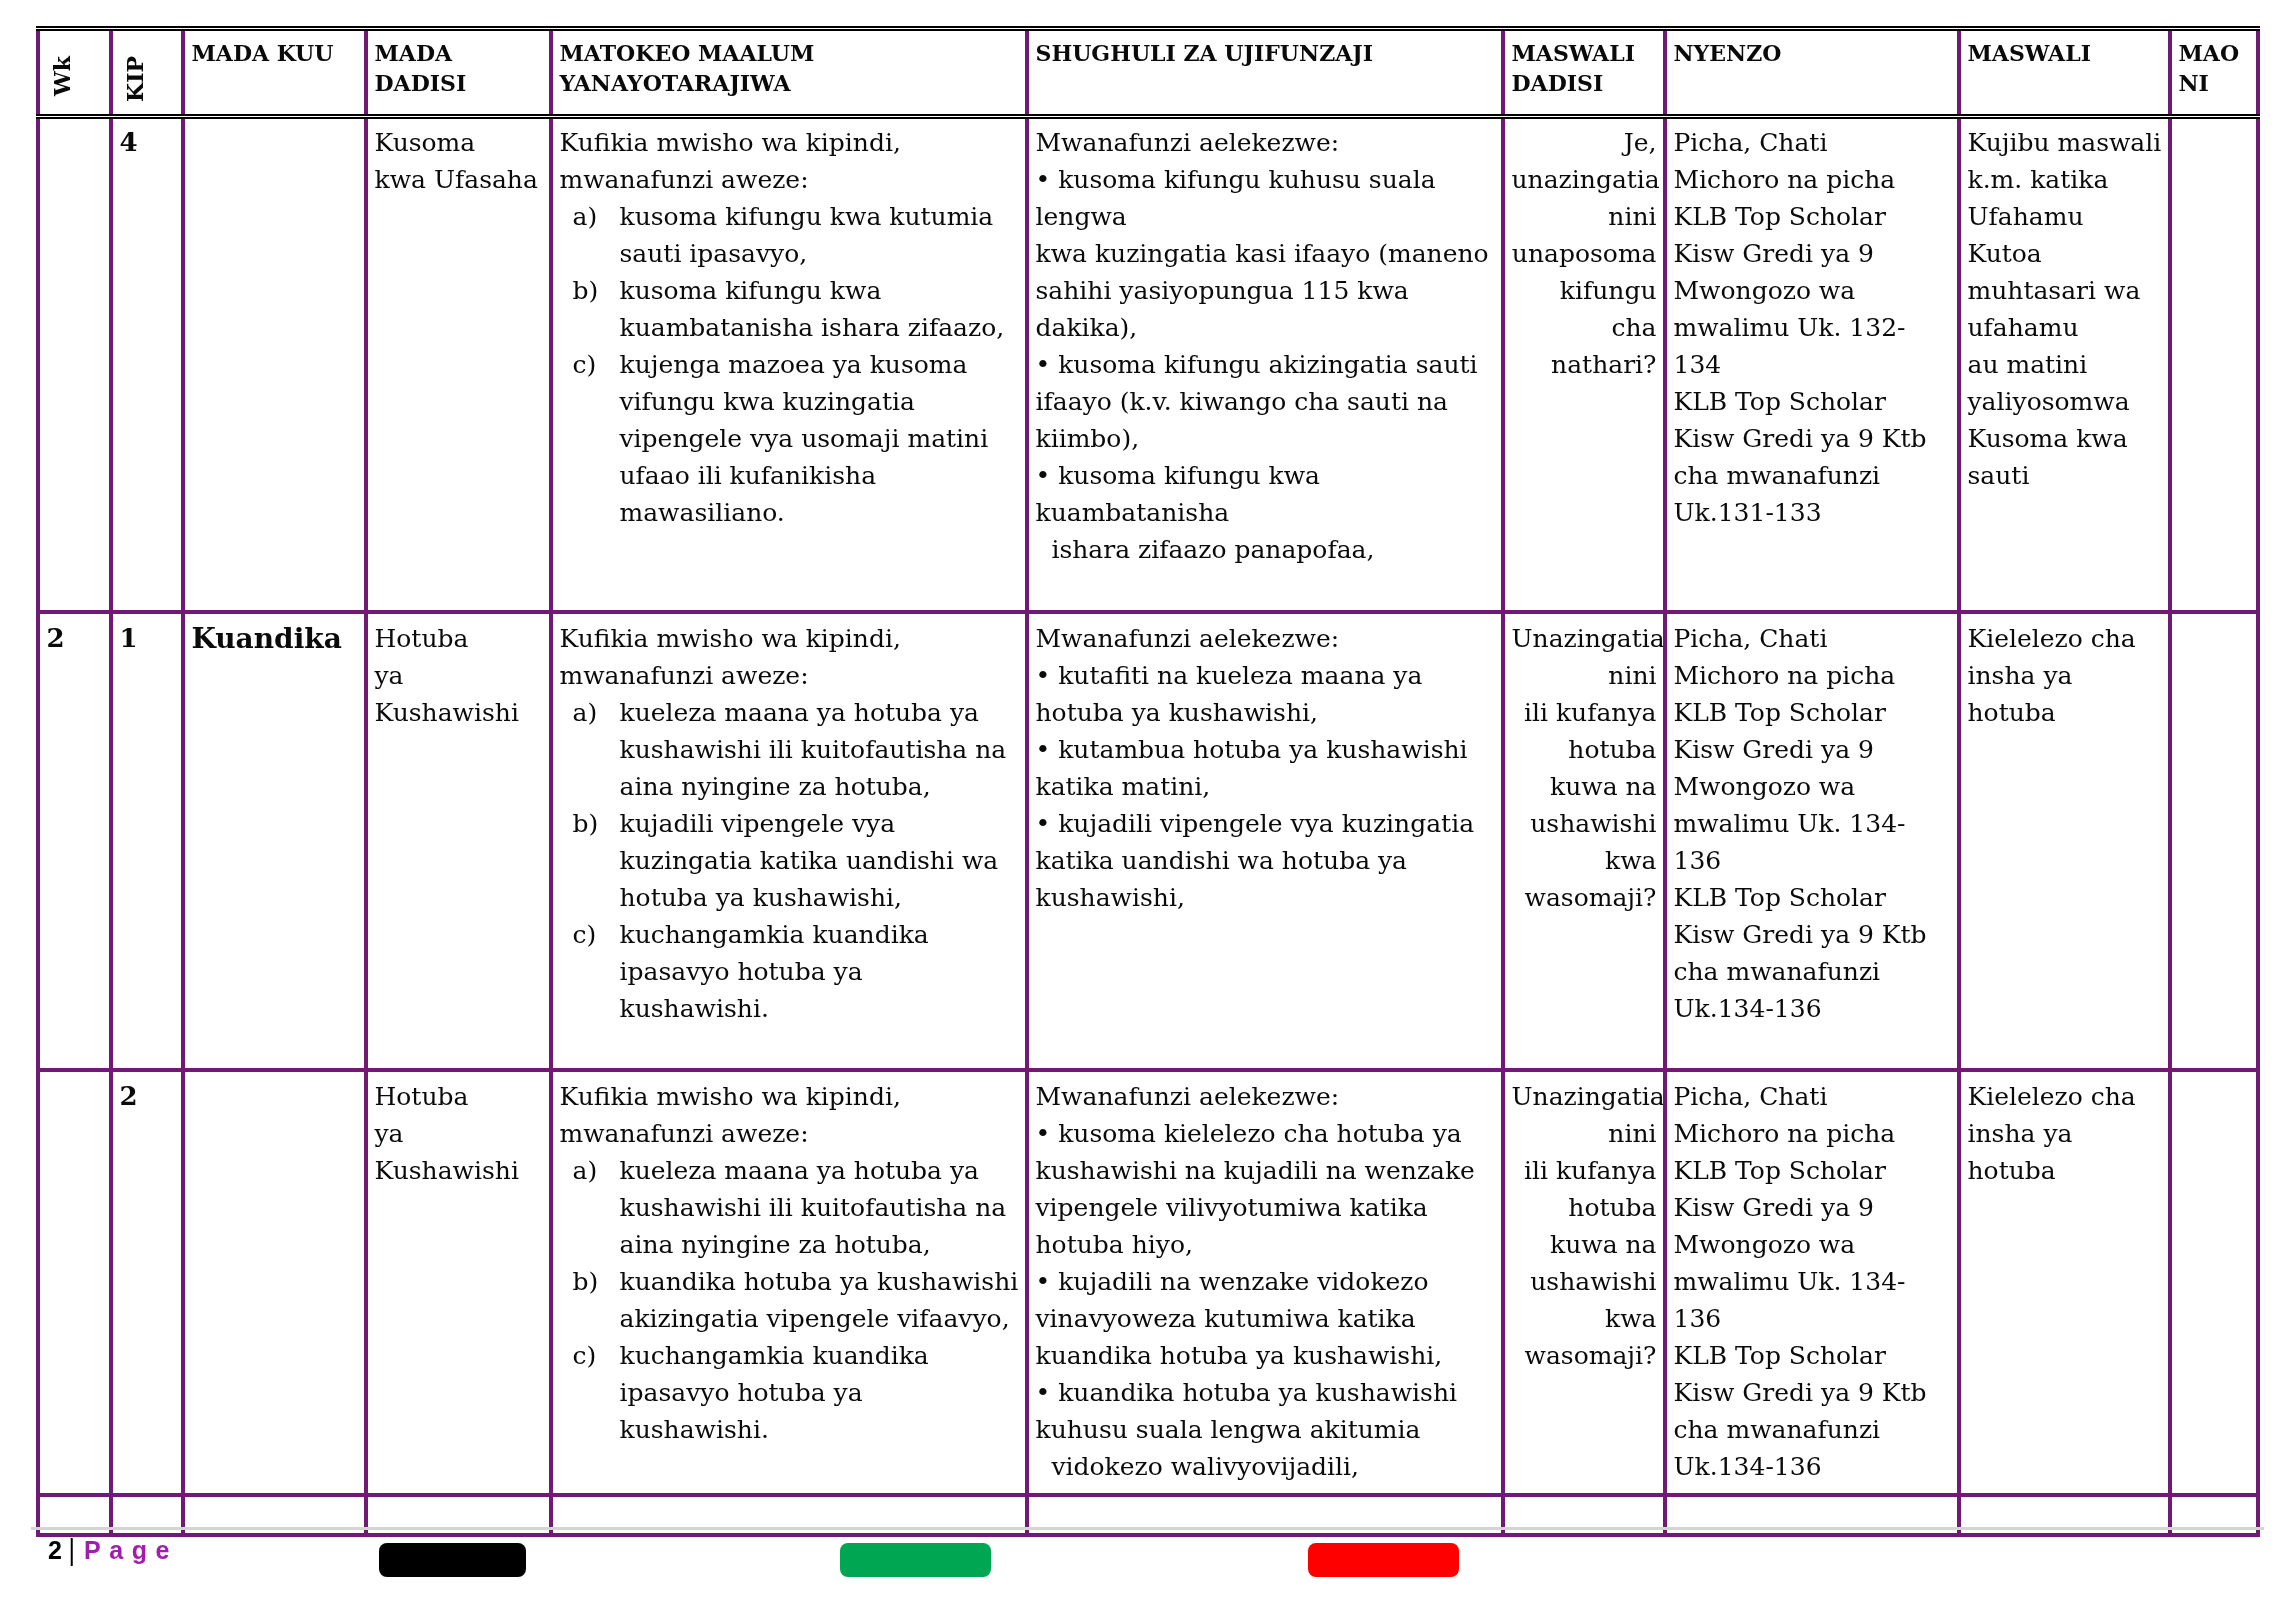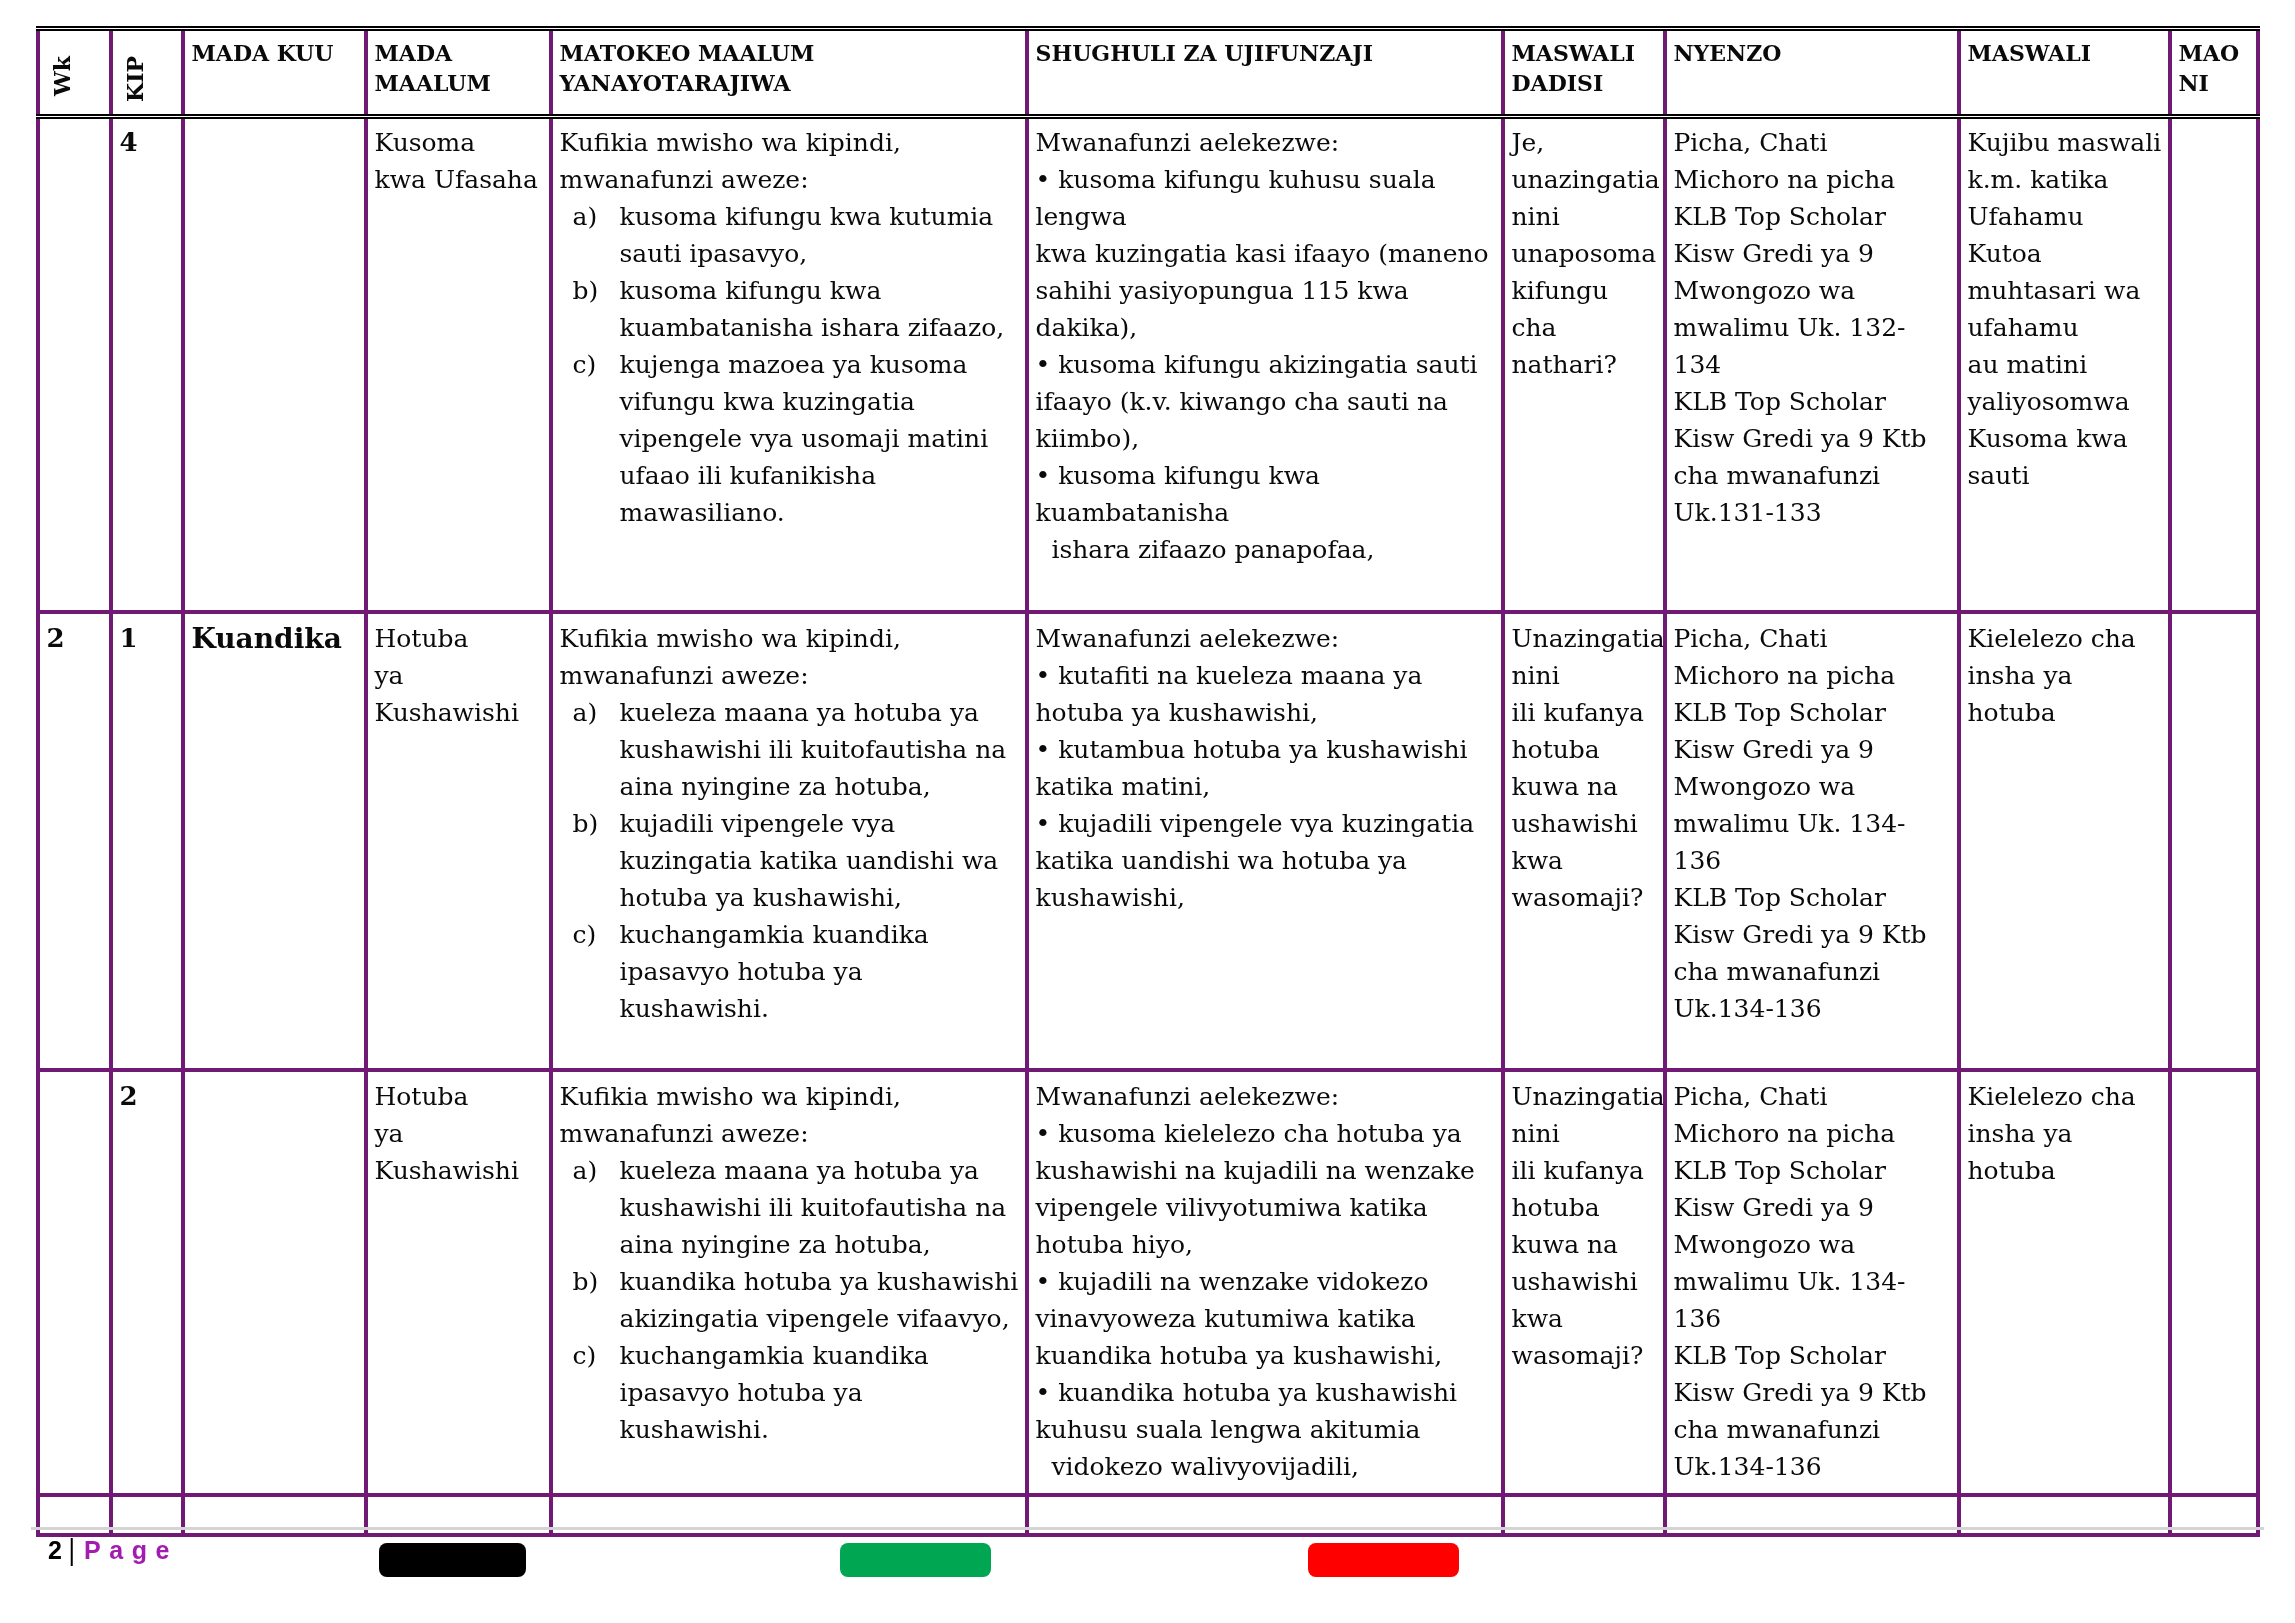--- a/index.html
+++ b/index.html
@@ -45,21 +45,21 @@
     display:inline-block;
     margin-top:18.3px;
   }
   td{font-size:25px;line-height:37px;}
   .pre{white-space:pre-line;}
   .c-wk,.c-kip{font-weight:bold;padding-left:17px;padding-top:9.2px;font-size:26px;}
   .c-madakuu{font-weight:bold;font-size:28px;padding-left:14.4px;padding-top:7.9px;}
   .c-ndogo{padding-left:8.5px;padding-top:6.5px;}
   .c-mat{padding:6.5px 5.2px 5.2px 5.2px;margin-top:32px;}
   .c-shu{padding:6.5px 3.3px 5.2px 3.3px;}
-  .c-masw{padding:6.5px 5.2px;}
+  .c-masw{padding:6.5px 5.2px;text-align:right;}
   .c-nye{padding:6.5px 9.2px;border-radius:27px;}
   .c-tat{padding:6.5px 9.2px;}
   .mat-intro{white-space:pre-line;}
   .oli{display:flex;align-items:flex-start;}
   .ol-label{flex:none;width:30px;margin-left:13px;}
   .ol-text{flex:1;white-space:pre-line;padding-left:17px;}
   .footer-rule{
     position:absolute;left:31px;top:1527px;
     width:2233px;height:3.3px;background:#d4d4d4;
   }
@@ -94,21 +94,21 @@
         <col style="width:294px">
         <col style="width:211px">
       <col style="width:88px">
     </colgroup>
     <thead>
       <tr>
         <th class="vth"><span class="vlabel">Wk</span></th>
         <th class="vth"><span class="vlabel">KIP</span></th>
         <th>MADA KUU</th>
         <th>MADA
-MAALUM</th>
+DADISI</th>
         <th>MATOKEO MAALUM
 YANAYOTARAJIWA</th>
         <th>SHUGHULI ZA UJIFUNZAJI</th>
         <th>MASWALI
 DADISI</th>
         <th>NYENZO</th>
         <th>MASWALI</th>
         <th>MAO
 NI</th>
       </tr>

